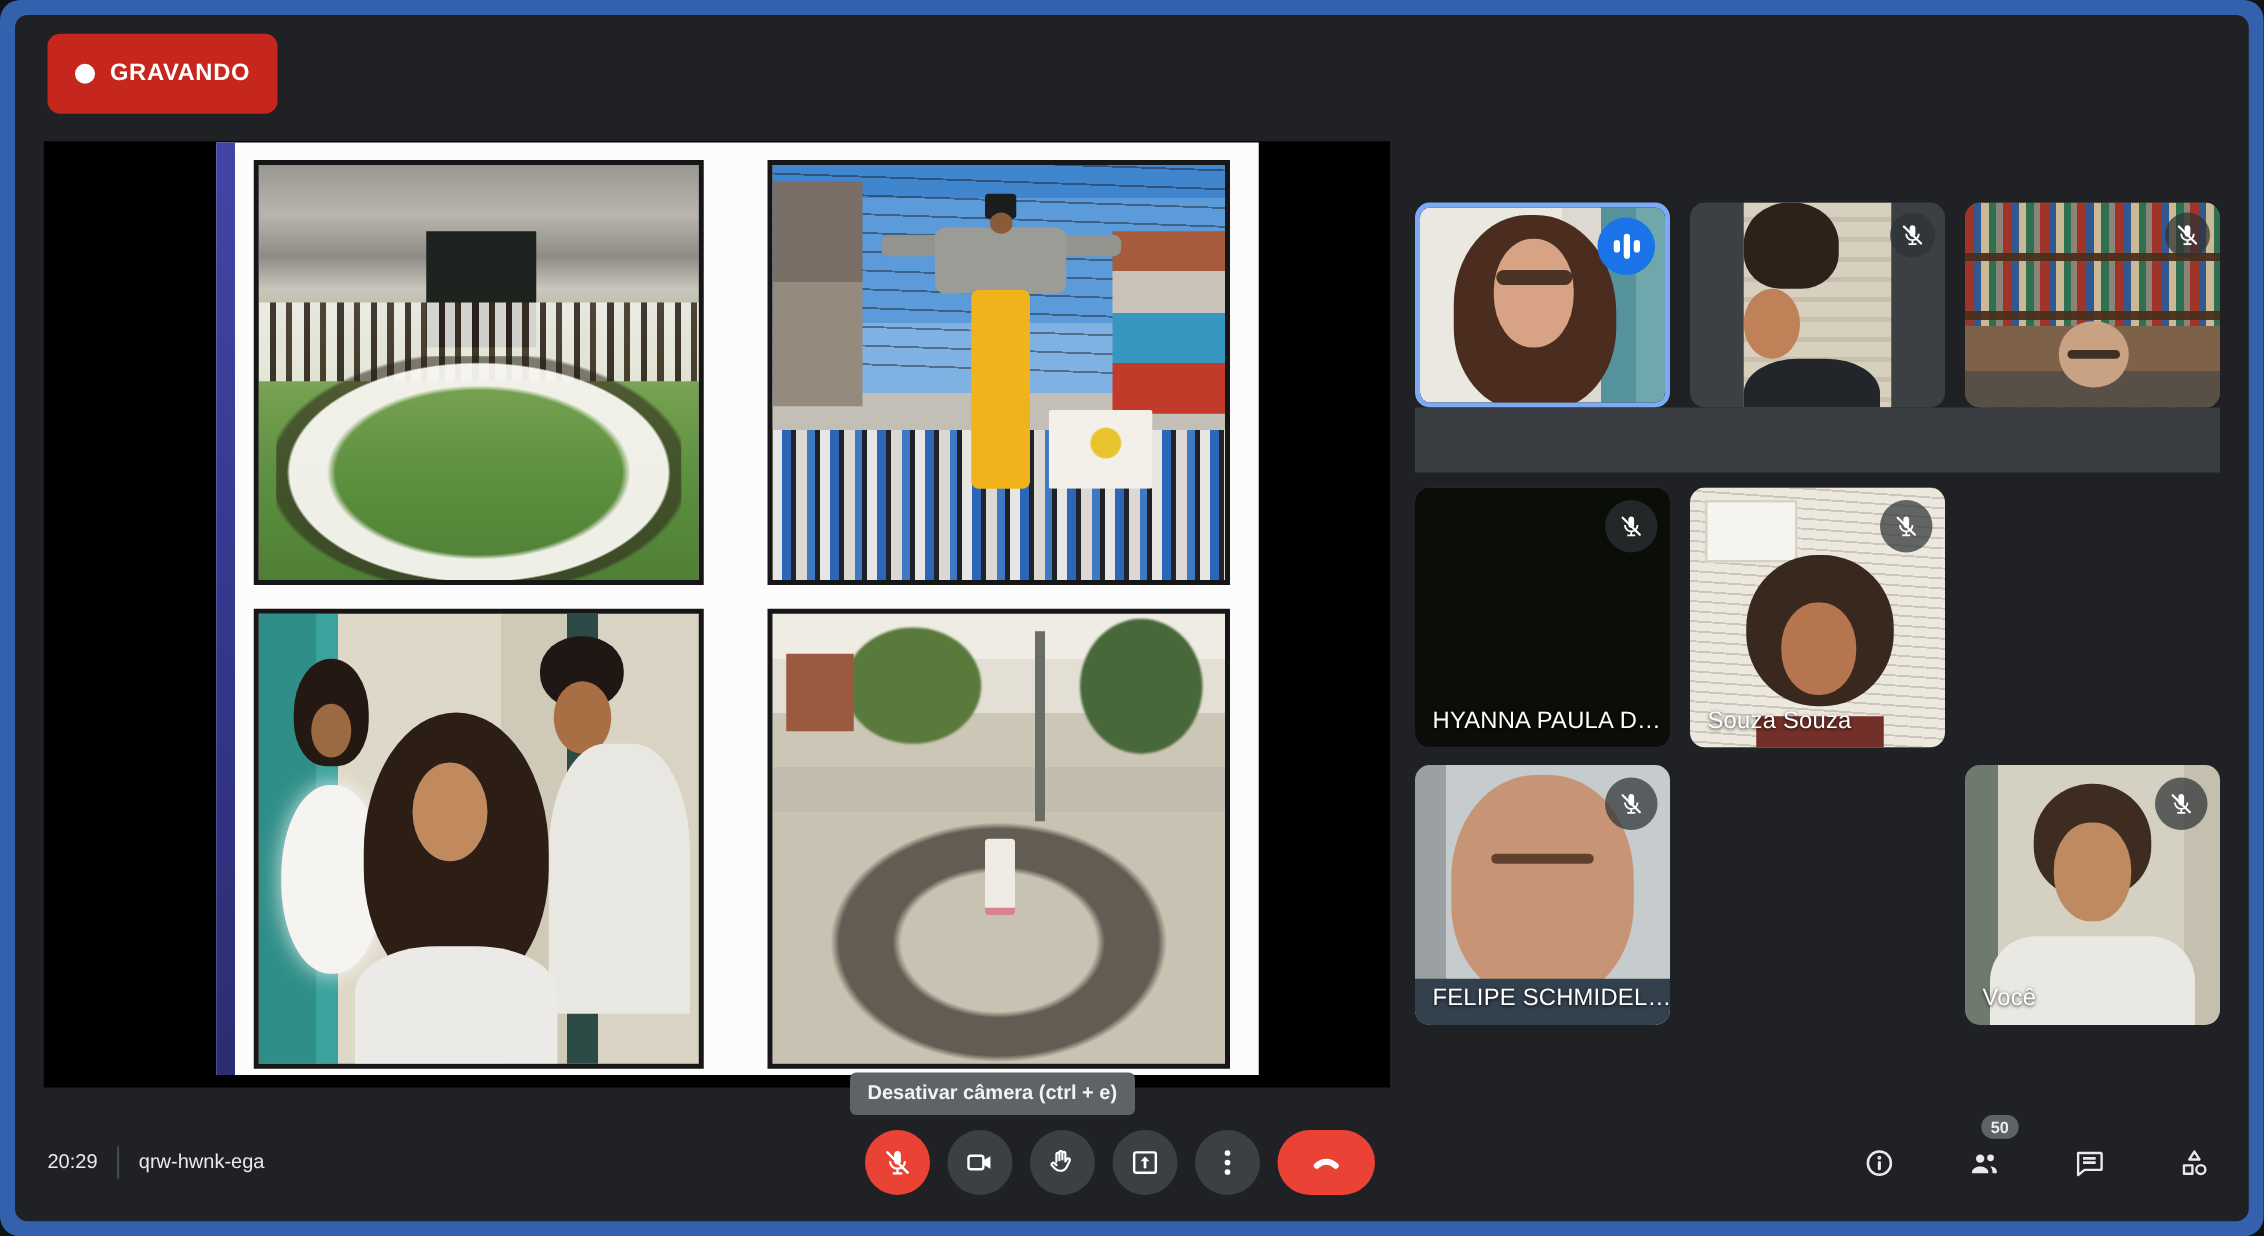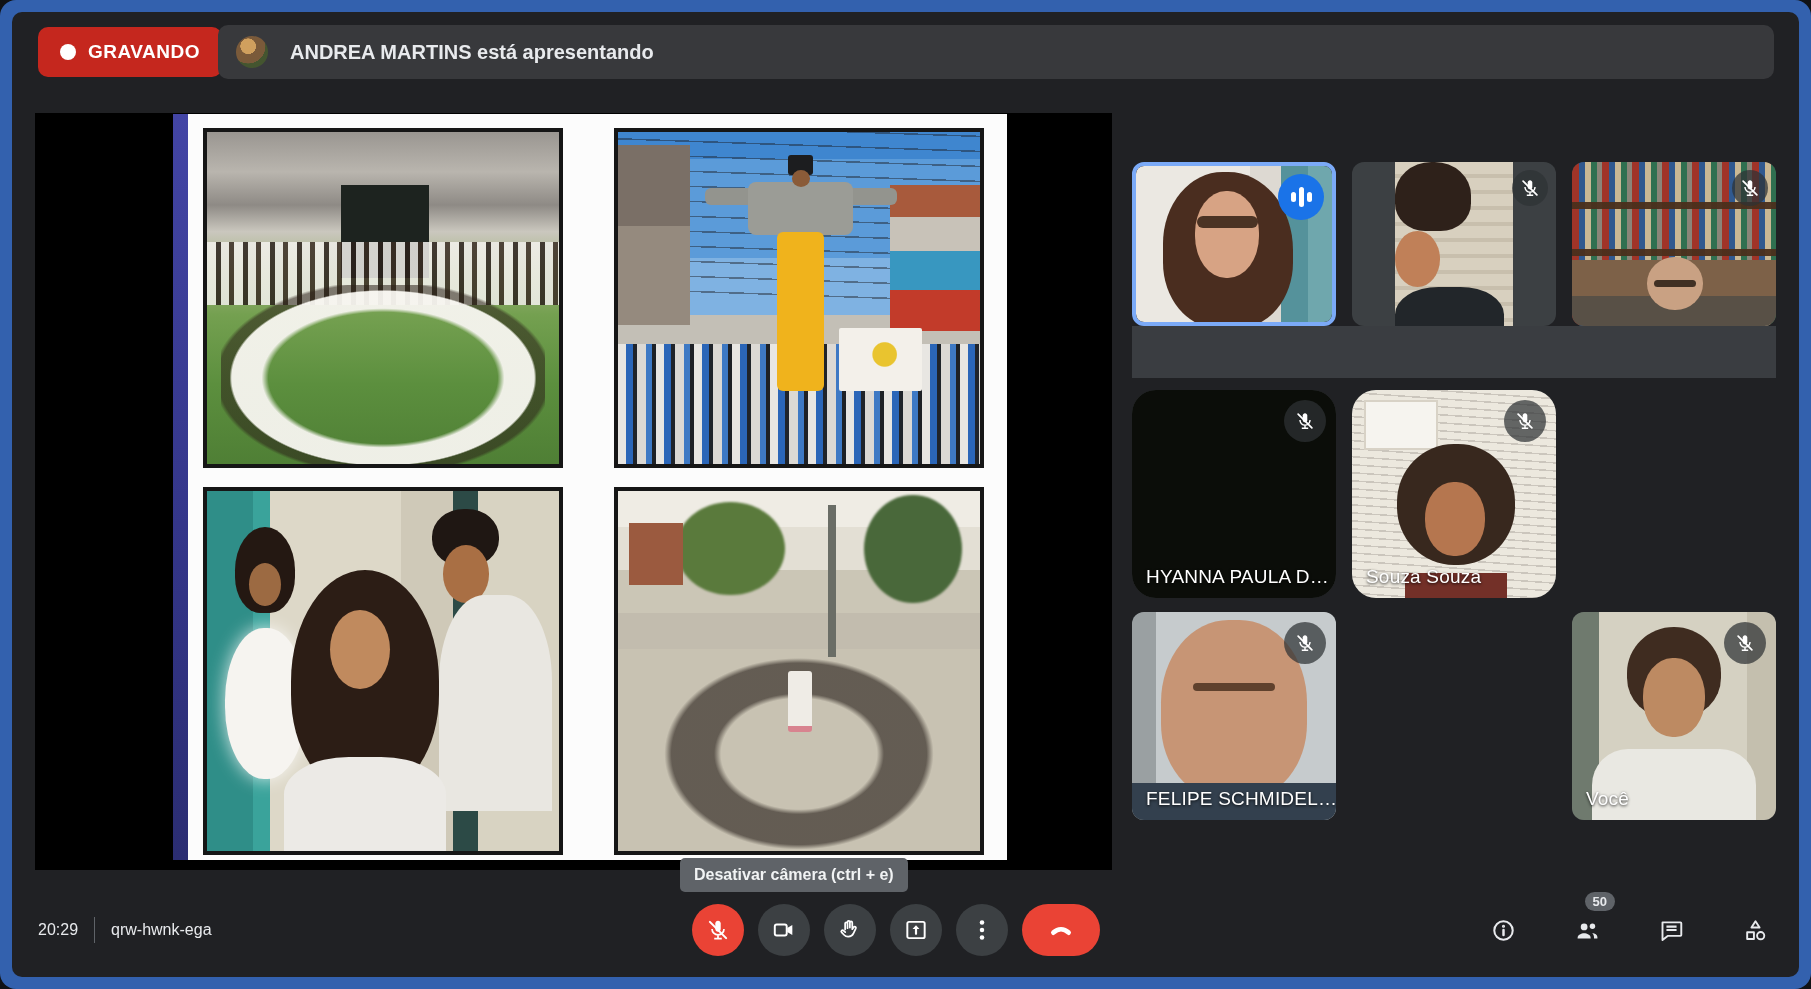--- a/index.html
+++ b/index.html
@@ -2,21 +2,21 @@
 <html><head>
 <meta charset="utf-8">
 <style>
   * { margin:0; padding:0; box-sizing:border-box; }
   html,body { width:1811px; height:989px; overflow:hidden; background:#101216;
               font-family:"Liberation Sans", sans-serif; }
   .stage { position:relative; width:1811px; height:989px; background:#3361ae; border-radius:16px; }
   .win   { position:absolute; inset:12px; background:#202124; border-radius:10px; }
 
   
-  .rec-badge { position:absolute; left:38px; top:27px; height:50px; padding:0 22px;
+  .rec-badge { position:absolute; left:38px; top:27px; height:64px; padding:0 22px;
     background:#c5271e; border-radius:10px; display:flex; align-items:center; gap:12px;
     color:#fff; font-size:19px; font-weight:700; letter-spacing:.5px; }
   .rec-dot { width:16px; height:16px; border-radius:50%; background:#fff; }
   .presenter { position:absolute; left:218px; top:25px; width:1556px; height:54px;
     background:#38393c; border-radius:10px; display:flex; align-items:center; gap:22px;
     padding:0 18px; color:#e8eaed; font-size:20px; font-weight:600; }
   .presenter .pav { width:32px; height:32px; border-radius:50%; flex:0 0 32px;
     background:radial-gradient(circle at 38% 32%, #d0a05e 0 26%, #7a5a3a 27% 58%, #44552f 59% 80%, #2c2017 81% 100%); }
 
   
@@ -92,21 +92,21 @@
   .right-icons { position:absolute; right:36px; top:904px; display:flex; align-items:center; gap:44px; }
   .ricon { position:relative; width:40px; height:52px; display:flex; align-items:center;
     justify-content:center; cursor:pointer; }
   .ricon svg { width:27px; height:27px; }
   .count-badge { position:absolute; top:-12px; right:-8px; background:#5f6368; color:#e8eaed;
     font-size:13px; font-weight:600; padding:2px 8px; border-radius:10px; }
 
   
   .tile { position:absolute; width:204px; border-radius:12px; background:#3c4043; overflow:hidden; cursor:pointer; }
   .r1 { top:162px; height:164px; }
-  .r2 { top:390px; height:208px;border-radius:24px; }
+  .r2 { top:390px; height:208px; }
   .r3 { top:612px; height:208px; }
   .tile.active { border:4px solid #7baaf7; }
   .vid { position:absolute; inset:0; }
   .tile.active .vid { border-radius:8px; }
   .band { position:absolute; left:1132px; top:326px; width:644px; height:52px; background:#3a3d41; }
   .nm { position:absolute; left:14px; bottom:10px; color:#fff; font-size:19px; font-weight:500;
     letter-spacing:.2px; text-shadow:0 1px 3px rgba(0,0,0,.85); white-space:nowrap; }
   .chip { position:absolute; border-radius:50%; display:flex; align-items:center; justify-content:center; }
   .chip.mute  { top:10px; right:10px; width:42px; height:42px; background:rgba(46,50,53,.72); }
   .chip.mute svg { width:22px; height:22px; }
@@ -169,24 +169,20 @@
 </head>
 <body>
 
 <div class="stage">
   <div class="win"></div>
 
   <div class="rec-badge">
     <span class="rec-dot"></span>
     <span>GRAVANDO</span>
   </div>
-  <div class="presenter">
-    <span class="pav"></span>
-    <span>ANDREA MARTINS está apresentando</span>
-  </div>
 
   <div class="present-area">
     <div class="slide">
       <div class="slide-strip"></div>
       <div class="ph ph-yard">
         <div class="door"></div>
         <div class="kids"></div>
         <div class="ring"></div>
       </div>
       <div class="ph ph-stilts">

